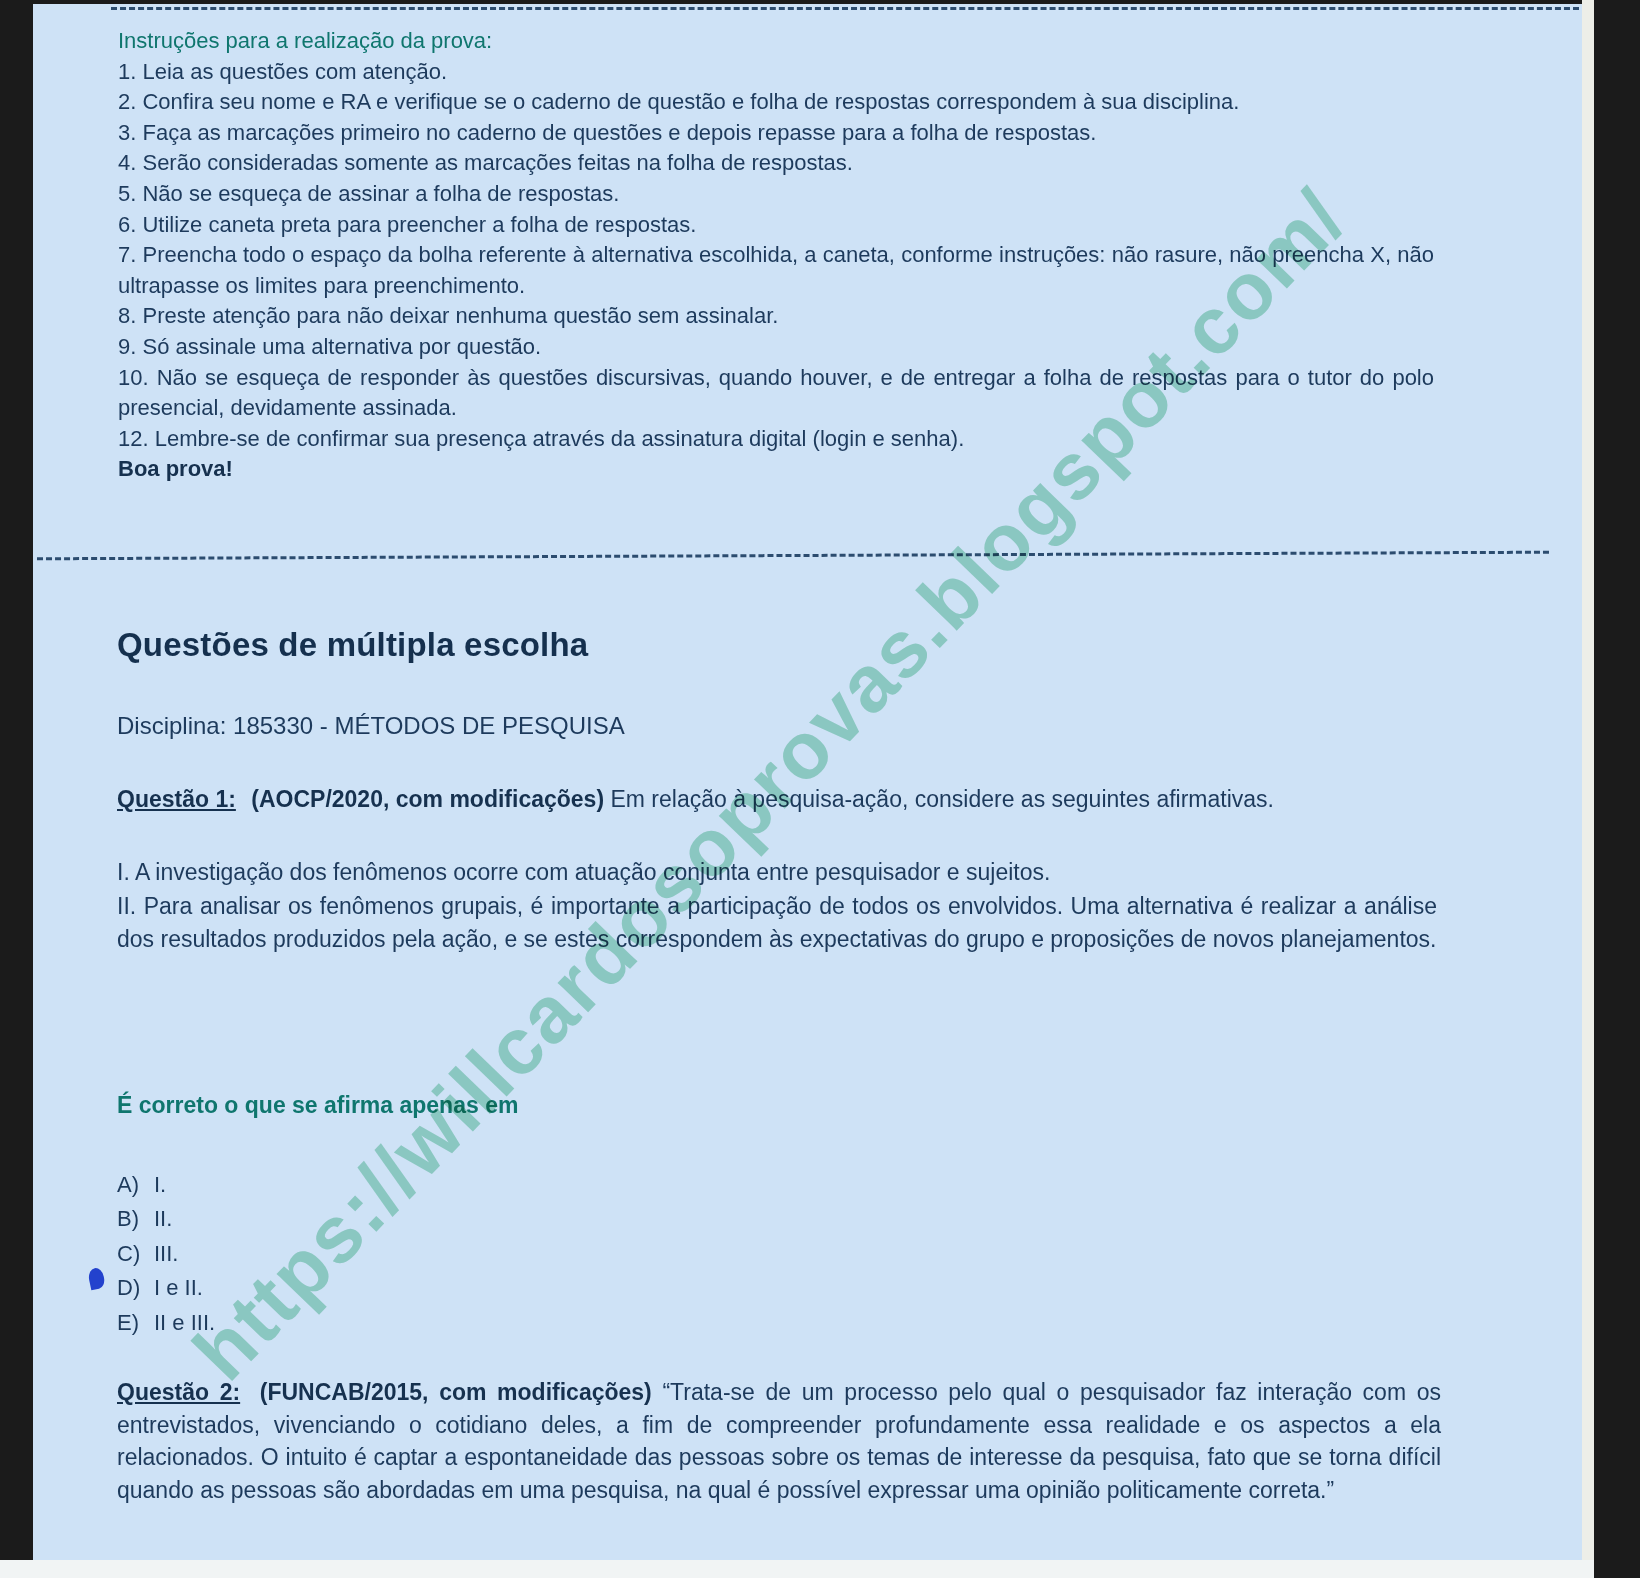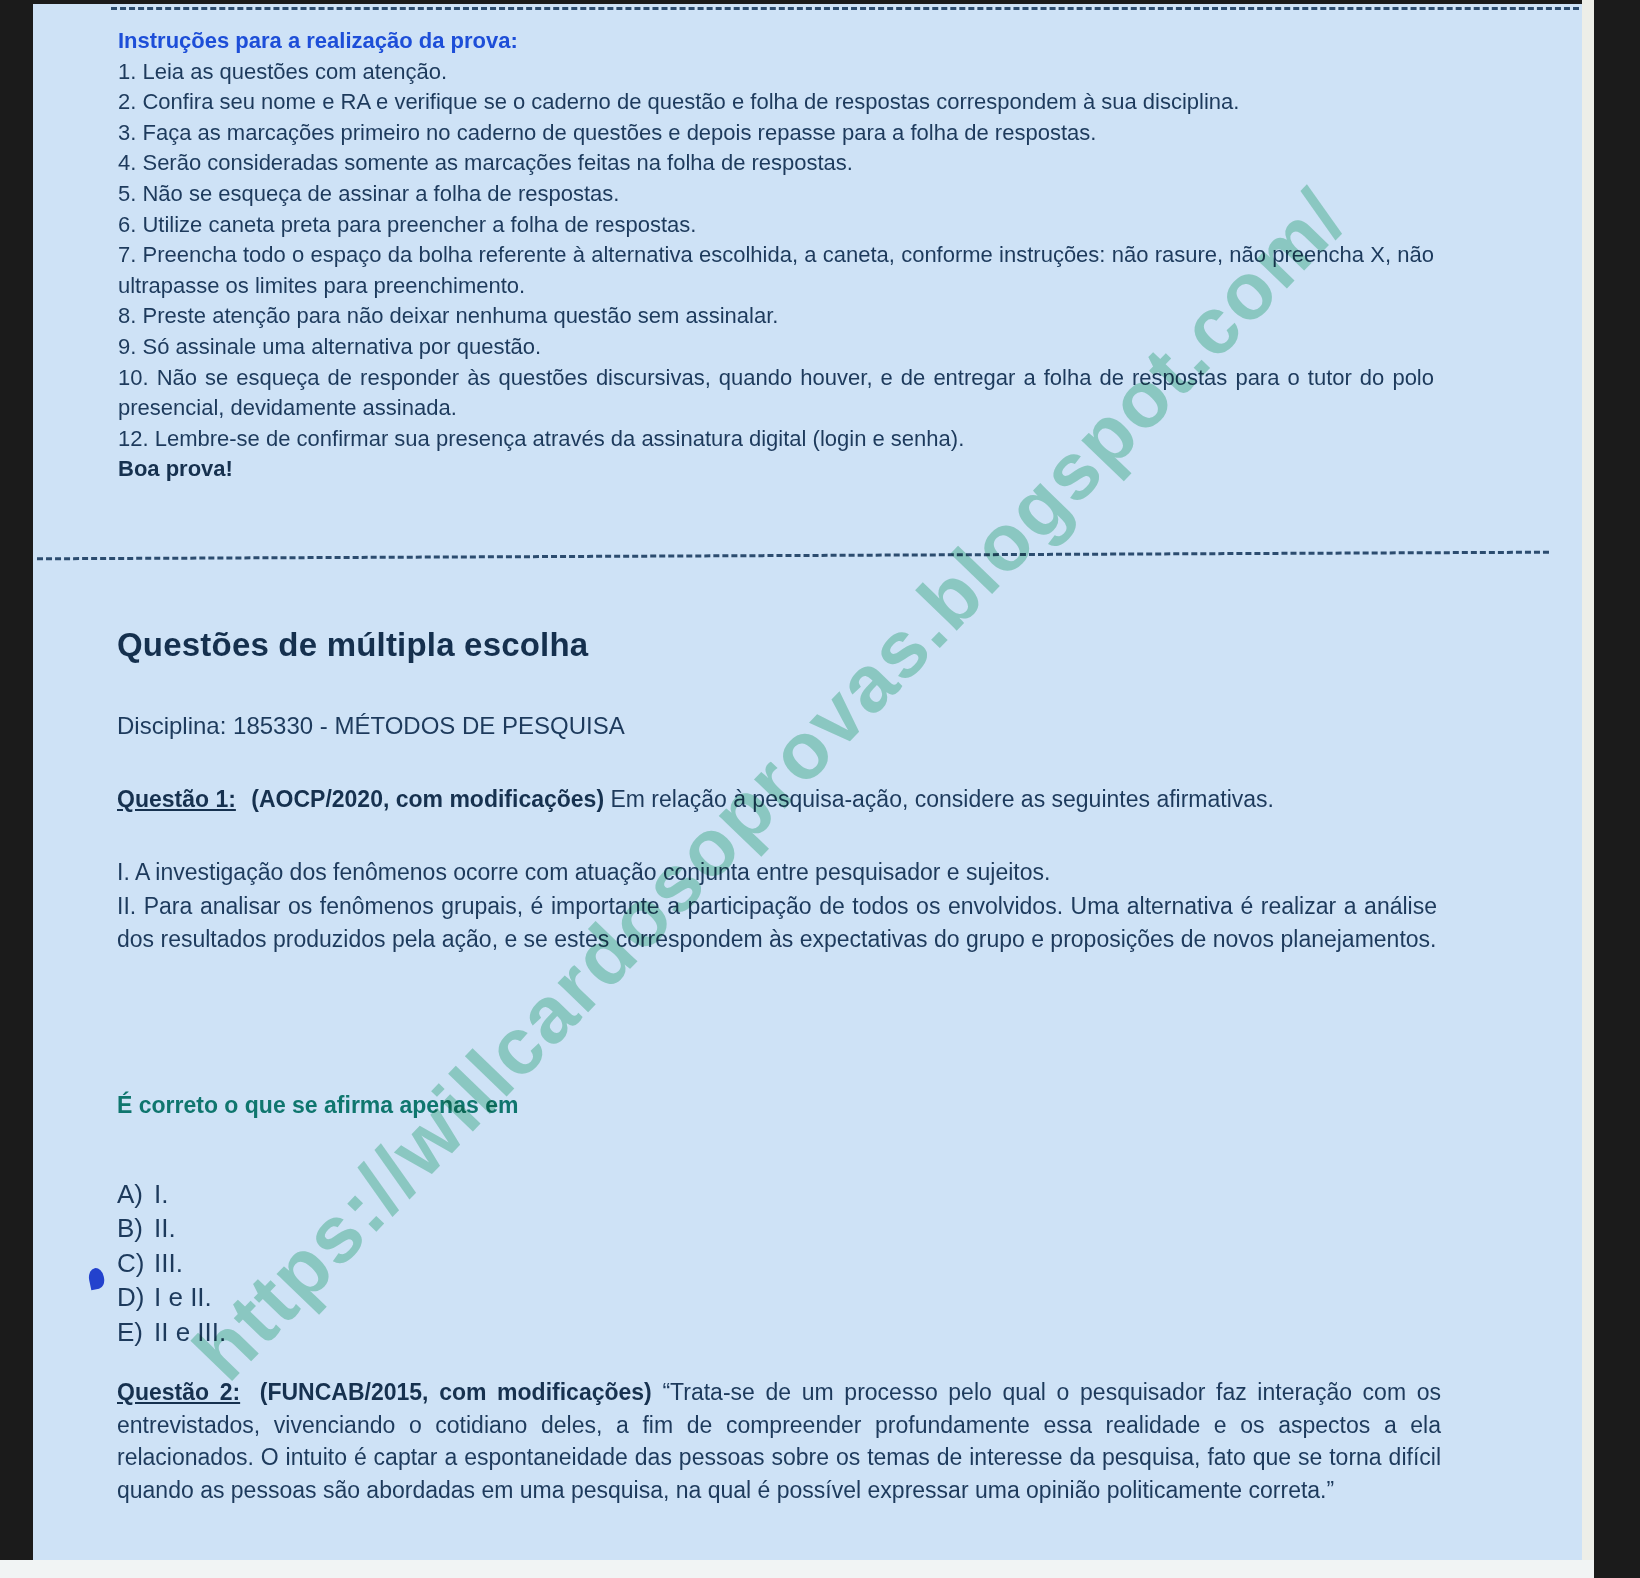--- a/index.html
+++ b/index.html
@@ -11,31 +11,31 @@
   .page{
     position:absolute;left:33px;top:4px;width:1549px;height:1556px;
     background:#cee2f6;overflow:hidden;color:#1d3a5c;
   }
   .scan-edge-right{position:absolute;left:1582px;top:0;width:12px;height:1578px;background:#edeee8;}
   .scan-edge-bottom{position:absolute;left:0;top:1560px;width:1594px;height:18px;background:#f1f4f4;}
   .dashed{position:absolute;border-top:3px dashed #2c4c6f;height:0;}
   .dashed-top{left:78px;top:3px;width:1468px;}
   .dashed-mid{left:4px;top:550px;width:1512px;transform:rotate(-0.25deg);}
   .instructions{position:absolute;left:85px;top:22px;width:1316px;font-size:22px;line-height:30.6px;}
-  .instr-title{font-weight:bold;color:#1d4ed8;}
+  .instr-title{font-weight:normal;color:#0f766e;}
   .instr-item{text-align:justify;}
   .closing{font-weight:bold;color:#16314f;}
   .section-title{position:absolute;left:84px;top:622px;font-size:33px;font-weight:bold;color:#15304e;letter-spacing:0.2px;}
   .discipline{position:absolute;left:84px;top:708px;font-size:24px;}
   .q-head{position:absolute;left:84px;top:782px;width:1392px;font-size:23px;}
   .q-label,.q-source{font-weight:bold;color:#16314f;}
   .q-label{margin-right:9px;text-decoration:underline;}
   .statements{position:absolute;left:84px;top:852px;width:1320px;font-size:23px;line-height:33.5px;text-align:justify;}
   .answer-prompt{position:absolute;left:84px;top:1088px;font-size:23px;font-weight:bold;color:#0f766e;}
-  .options{position:absolute;left:84px;top:1164px;font-size:26px;line-height:34.4px;margin-top:9px;}
+  .options{position:absolute;left:84px;top:1164px;font-size:22px;line-height:34.4px;}
   .opt-letter{display:inline-block;min-width:37px;}
   .pen-mark{
     position:absolute;left:56px;top:1264px;width:15px;height:21px;
     background:#2342cd;border-radius:55% 50% 50% 0;transform:rotate(-12deg);
   }
   .q2{position:absolute;left:84px;top:1372px;width:1324px;font-size:23px;line-height:32.6px;text-align:justify;}
   .watermark{
     position:absolute;left:-563px;top:701px;width:2600px;height:160px;
     line-height:160px;text-align:center;white-space:nowrap;
     font-size:80px;font-weight:bold;letter-spacing:2px;

